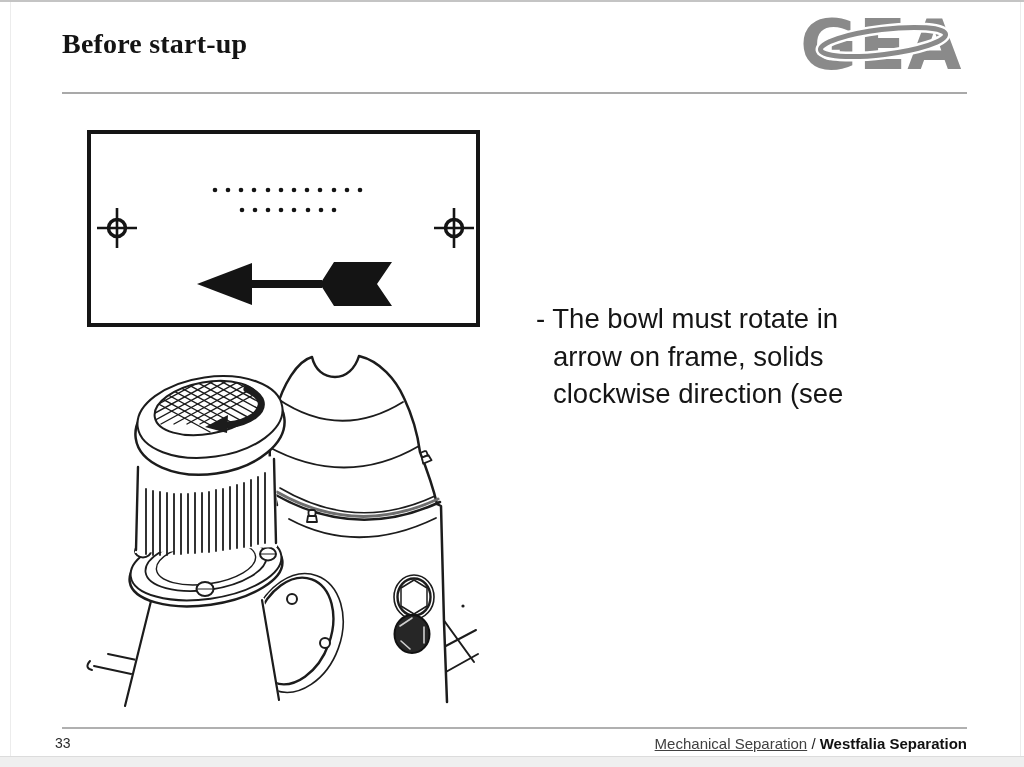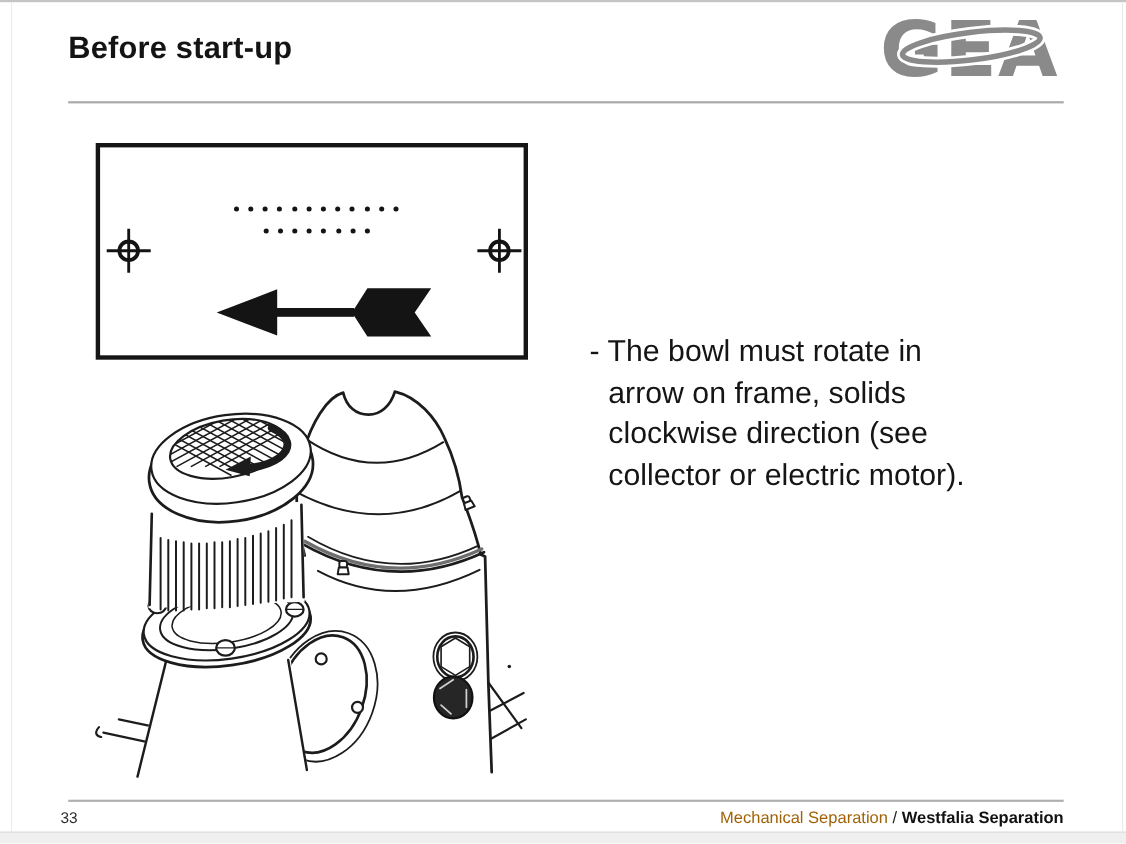--- a/index.html
+++ b/index.html
@@ -10,21 +10,21 @@
     color:#151515;
   }
   
   .hair-top{position:absolute;left:0;top:0;width:1024px;height:2px;background:#c4c4c4;}
   .hair-left{position:absolute;left:10px;top:2px;width:1px;height:755px;background:#ececec;}
   .hair-right{position:absolute;right:3px;top:2px;width:1px;height:755px;background:#ececec;}
   .bottom-strip{position:absolute;left:0;bottom:0;width:1024px;height:10px;background:#efefef;border-top:1px solid #dcdcdc;}
 
   .slide-title{
     position:absolute;left:62px;top:28px;
-    font-size:28px;font-weight:bold;color:#141414;letter-spacing:.2px;
+    font-size:28px;font-weight:bold;color:#141414;letter-spacing:.2px;font-family:Liberation Serif, serif;
   }
   .rule{position:absolute;left:62px;width:905px;height:2px;background:#a9a9a9;}
   .rule.header{top:92px;}
   .rule.footer{top:727px;background:#b0b0b0;}
 
   .logo{position:absolute;left:798px;top:6px;width:170px;height:72px;}
 
   
   .plate{
     position:absolute;left:87px;top:130px;width:393px;height:197px;
@@ -37,21 +37,21 @@
   .bullet{
     position:absolute;left:536px;top:300px;width:440px;
     font-size:27.5px;line-height:37.5px;color:#151515;
   }
   .bullet .cont{padding-left:17px;}
 
   .page-num{position:absolute;left:55px;top:735px;font-size:14px;color:#2b2b2b;}
   .footer-text{
     position:absolute;right:57px;top:735px;font-size:15px;text-align:right;white-space:nowrap;
   }
-  .footer-text .grey{color:#a16207;}
+  .footer-text .grey{color:#404040;text-decoration:underline;}
   .footer-text .slash{color:#222;}
   .footer-text .bold{color:#111;font-weight:bold;}
 </style>
 </head>
 <body>
 
 <div class="hair-top"></div>
 <div class="hair-left"></div>
 <div class="hair-right"></div>
 <div class="bottom-strip"></div>
@@ -218,21 +218,20 @@
         <polygon fill="#1c1c1c" stroke="none" points="205,427 228,415 227,433"></polygon>
       </g>
     </g>
   </g>
 </svg>
 
 <div class="bullet">
   <div>- The bowl must rotate in</div>
   <div class="cont">arrow on frame, solids</div>
   <div class="cont">clockwise direction (see</div>
-  <div class="cont">collector or electric motor).</div>
 </div>
 
 <div class="rule footer"></div>
 
 <div class="page-num">33</div>
 
 <div class="footer-text">
   <span class="grey">Mechanical Separation</span><span class="slash"> </span><span class="slash">/</span><span class="slash"> </span><span class="bold">Westfalia Separation</span>
 </div>
 

